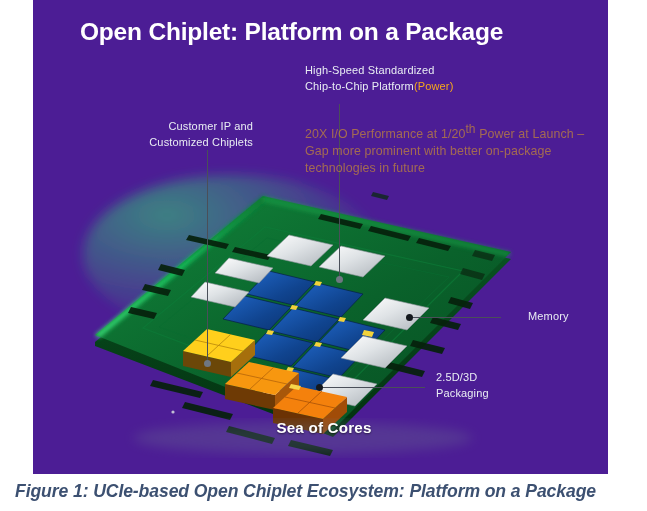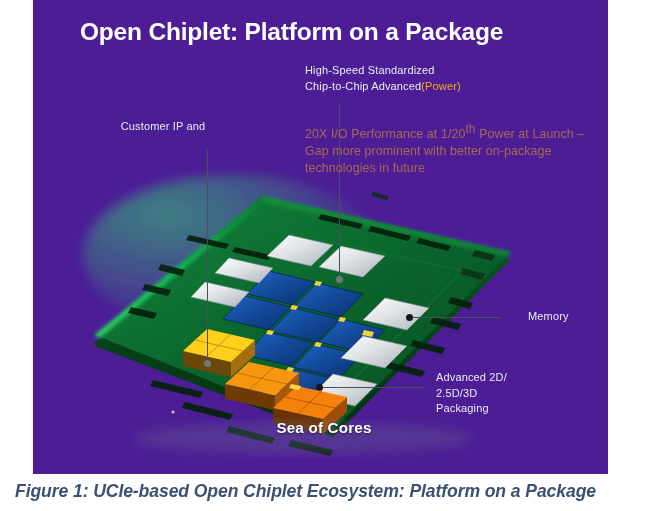--- a/index.html
+++ b/index.html
@@ -14,21 +14,21 @@
 
   #slide-title{position:absolute;left:47px;top:18px;width:500px;
       color:#ffffff;font-size:24.5px;font-weight:600;letter-spacing:-0.2px;
       white-space:nowrap;}
 
   
   .anno{position:absolute;color:#e9edf3;font-size:11px;line-height:15.5px;
         letter-spacing:.15px;}
   #anno-ucie{left:272px;top:63px;width:250px;}
   #anno-ucie .hl{color:#f7a81b;}
-  #anno-customer{left:40px;top:119px;width:180px;text-align:center;}
+  #anno-customer{left:40px;top:119px;width:180px;text-align:right;}
   #anno-memory{left:479px;top:309px;margin-left:16px;}
   #anno-pkg{left:403px;top:370px;width:150px;}
 
   #anno-faded{position:absolute;left:272px;top:121px;width:285px;
       color:#d99a2a;opacity:.62;font-size:12.4px;line-height:17px;
       letter-spacing:.1px;}
   #anno-faded sup{font-size:12px;}
 
   
   .lead{position:absolute;background:#4a4f59;}
@@ -220,38 +220,38 @@
 
     <div class="lead h" style="left:378px;top:317px;width:90px;"></div>
     <div class="dot dark" style="left:373px;top:314px;"></div>
 
     <div class="lead h" style="left:288px;top:387px;width:104px;"></div>
     <div class="dot dark" style="left:283px;top:384px;"></div>
 
     <div class="anno" id="anno-ucie">
       <div>High-Speed Standardized</div>
       <div>
-        <span>Chip-to-Chip Advanced</span><span class="hl">(Power)</span>
+        <span>Chip-to-Chip Platform</span><span class="hl">(Power)</span>
       </div>
     </div>
 
     <div id="anno-faded">
       <span>20X I/O Performance at 1/20</span><sup>th</sup><span> Power at Launch – Gap more prominent with better on-package technologies in future</span>
     </div>
 
     <div class="anno" id="anno-customer">
       <div>Customer IP and</div>
+      <div>Customized Chiplets</div>
     </div>
 
     <div class="anno" id="anno-memory">
       <div>Memory</div>
     </div>
 
     <div class="anno" id="anno-pkg">
-      <div>Advanced 2D/</div>
       <div>2.5D/3D</div>
       <div>Packaging</div>
     </div>
 
   </div>
 
   <div id="caption">Figure 1: UCIe-based Open Chiplet Ecosystem: Platform on a Package</div>
 
 </div>
 

